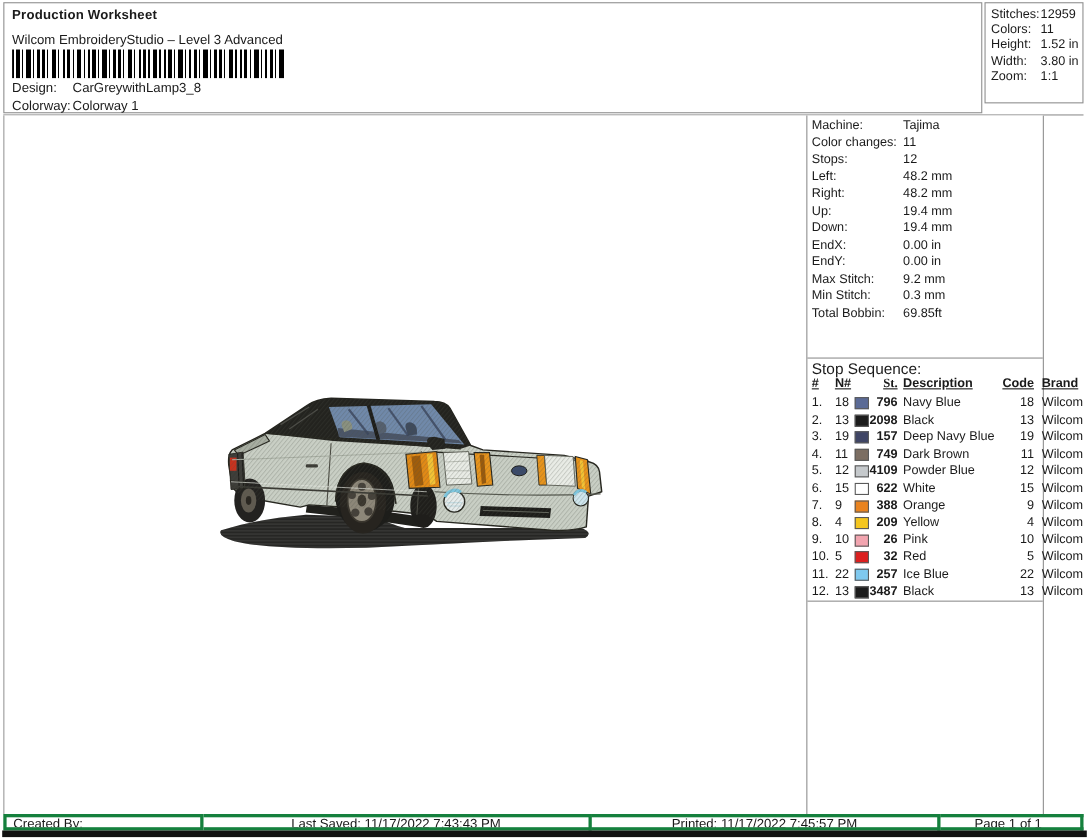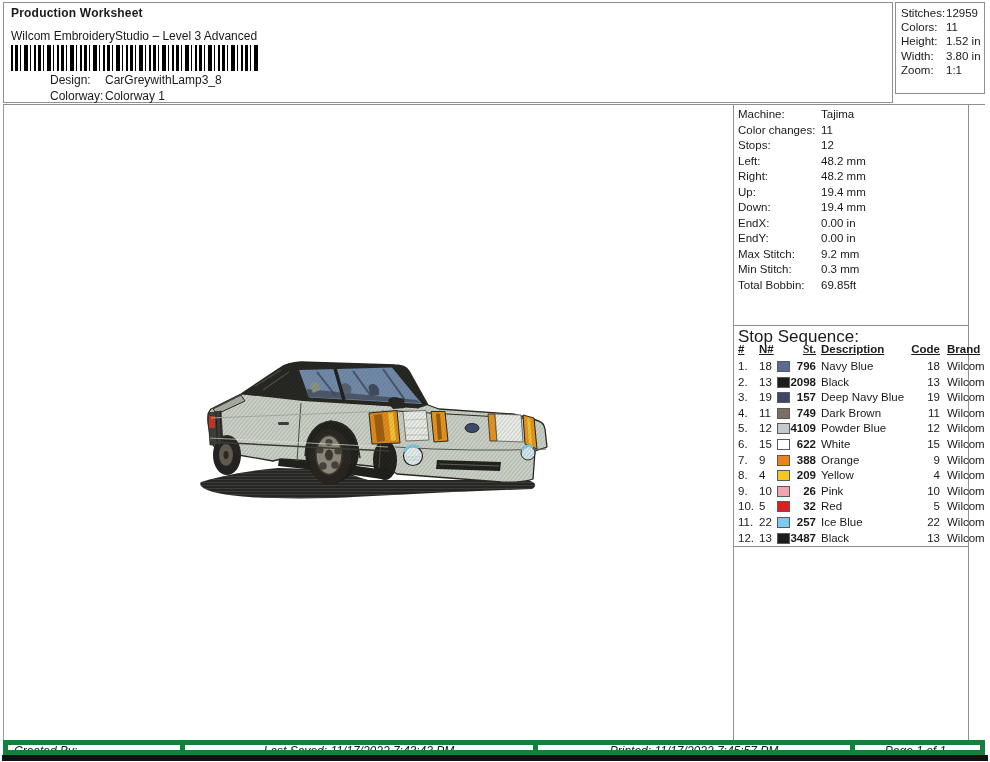--- a/index.html
+++ b/index.html
@@ -10,66 +10,66 @@
   
   .header-box { position:absolute; left:3px; top:2px; width:890px; height:101px;
                 border:1px solid #8f8f8f; background:#fff; }
   .title { position:absolute; left:7px; top:3px; font-size:12px; font-weight:bold; letter-spacing:.2px; }
   .subtitle { position:absolute; left:7px; top:26px; font-size:12px; }
   .barcode { position:absolute; left:7px; top:42px; width:248px; height:26px;
              background:repeating-linear-gradient(90deg,
                #000 0 2px, #fff 2px 4px, #000 4px 7px, #fff 7px 9px,
                #000 9px 10px, #fff 10px 13px, #000 13px 17px, #fff 17px 19px,
                #000 19px 20px, #fff 20px 23px); }
-  .meta-row { position:absolute; left:7px; font-size:12px; display:flex;margin-left:39px; }
+  .meta-row { position:absolute; left:7px; font-size:12px; display:flex; }
   .meta-row .lbl { width:55px; }
   .meta-row.design { top:70px; }
   .meta-row.colorway { top:86px; }
 
   .summary-box { position:absolute; left:895px; top:2px; width:90px; height:92px;
                  border:1px solid #8f8f8f; padding-top:3px; }
   .summary-row { display:flex; line-height:14.2px; font-size:11.5px; padding-left:5px; }
   .summary-row .lbl { width:45px; }
 
   .divider-top { position:absolute; left:3px; top:104px; width:982px; height:0;
                  border-top:1px solid #8f8f8f; }
 
   
   .design-area { position:absolute; left:3px; top:105px; width:730px; height:635px;
                  border-left:1px solid #9a9a9a; background:#fff; }
   .car-svg { position:absolute; left:179px; top:247px; width:380px; height:160px; }
 
   
-  .right-panel { position:absolute; left:733px; top:105px; width:236px; height:635px;
+  .right-panel { position:absolute; left:733px; top:105px; width:216px; height:635px;
                  border-left:1px solid #8f8f8f; border-right:1px solid #8f8f8f; background:#fff; }
   .machine-list { position:absolute; left:0; top:2px; width:100%; }
   .machine-row { display:flex; line-height:15.5px; font-size:11.5px; padding-left:4px; }
   .machine-row .lbl { width:83px; }
   .panel-divider1 { position:absolute; left:0; top:220px; width:100%; border-top:1px solid #8f8f8f; }
-  .stop-title { position:absolute; left:4px; top:222px; font-size:17px; }
+  .stop-title { position:absolute; left:4px; top:222px; font-size:14px; }
   .stop-header { position:absolute; left:0; top:238px; width:100%; height:15px;
                  font-size:11.5px; font-weight:bold; }
   .stop-header span { text-decoration:underline; }
   .stop-rows { position:absolute; left:0; top:254px; width:100%; }
   .stop-row { position:relative; height:15.6px; font-size:11.5px; line-height:15.6px; }
   .cell { position:absolute; top:0; white-space:nowrap; }
   .c-num   { left:4px;  width:19px; }
   .c-n     { left:25px; width:18px; }
   .c-chip  { left:43px; top:2px; width:13px; height:11px; border:1px solid #5a5a5a; }
   .c-st    { left:53px; width:29px; text-align:right;font-weight:bold; }
   .c-sthdr { left:50px; width:32px; text-align:right;font-family:Liberation Serif, serif; }
   .c-desc  { left:87px; width:118px; }
   .c-code  { left:168px; width:38px; text-align:right; }
   .c-brand { left:213px; width:38px; }
   .panel-divider2 { position:absolute; left:0; top:441px; width:100%; border-top:1px solid #8f8f8f; }
 
   
   .footer { position:absolute; left:3px; top:740px; width:982px; height:15px;
             font-size:12px; display:flex; }
-  .fcell { border:5px solid #15803d; height:15px; line-height:13px; overflow:hidden; white-space:nowrap;font-style:italic; }
+  .fcell { border:3px solid #15803d; height:15px; line-height:13px; overflow:hidden; white-space:nowrap; }
   .fcell.c1 { width:182px; padding-left:6px; }
   .fcell.c2 { width:353px; text-align:center; border-left:none; }
   .fcell.c3 { width:317px; text-align:center; border-left:none; }
   .fcell.c4 { width:130px; text-align:center; padding-right:4px; border-left:none; }
   .bottom-bar { position:absolute; left:2px; top:755px; width:986px; height:6px; background:#111; }
 </style>
 </head>
 <body>
 
 <div id="page">

